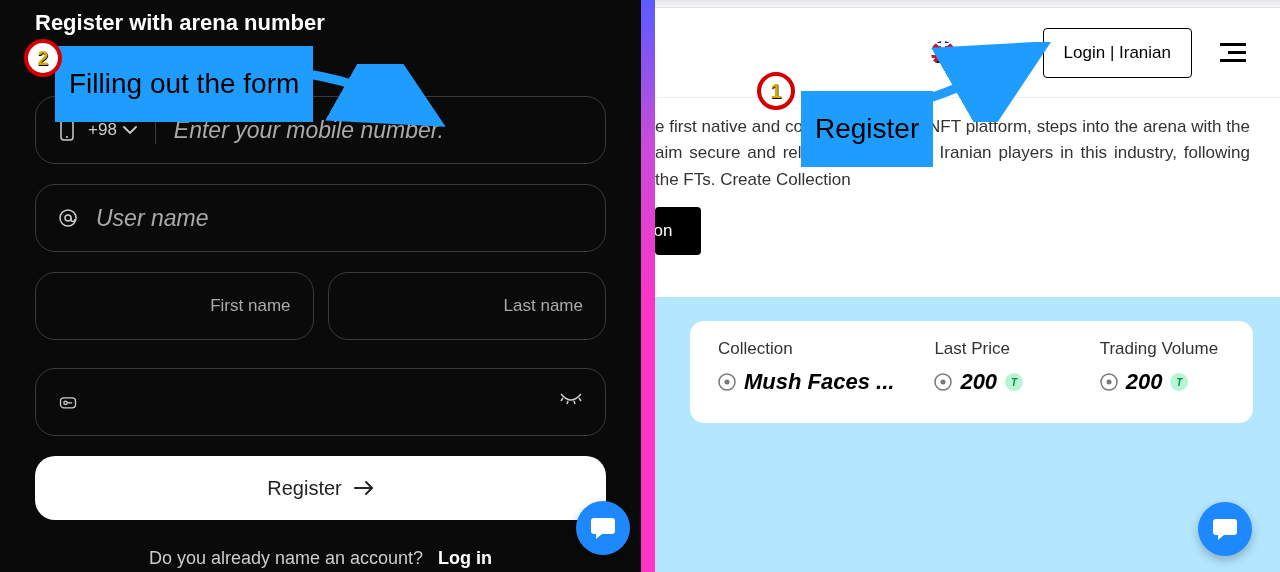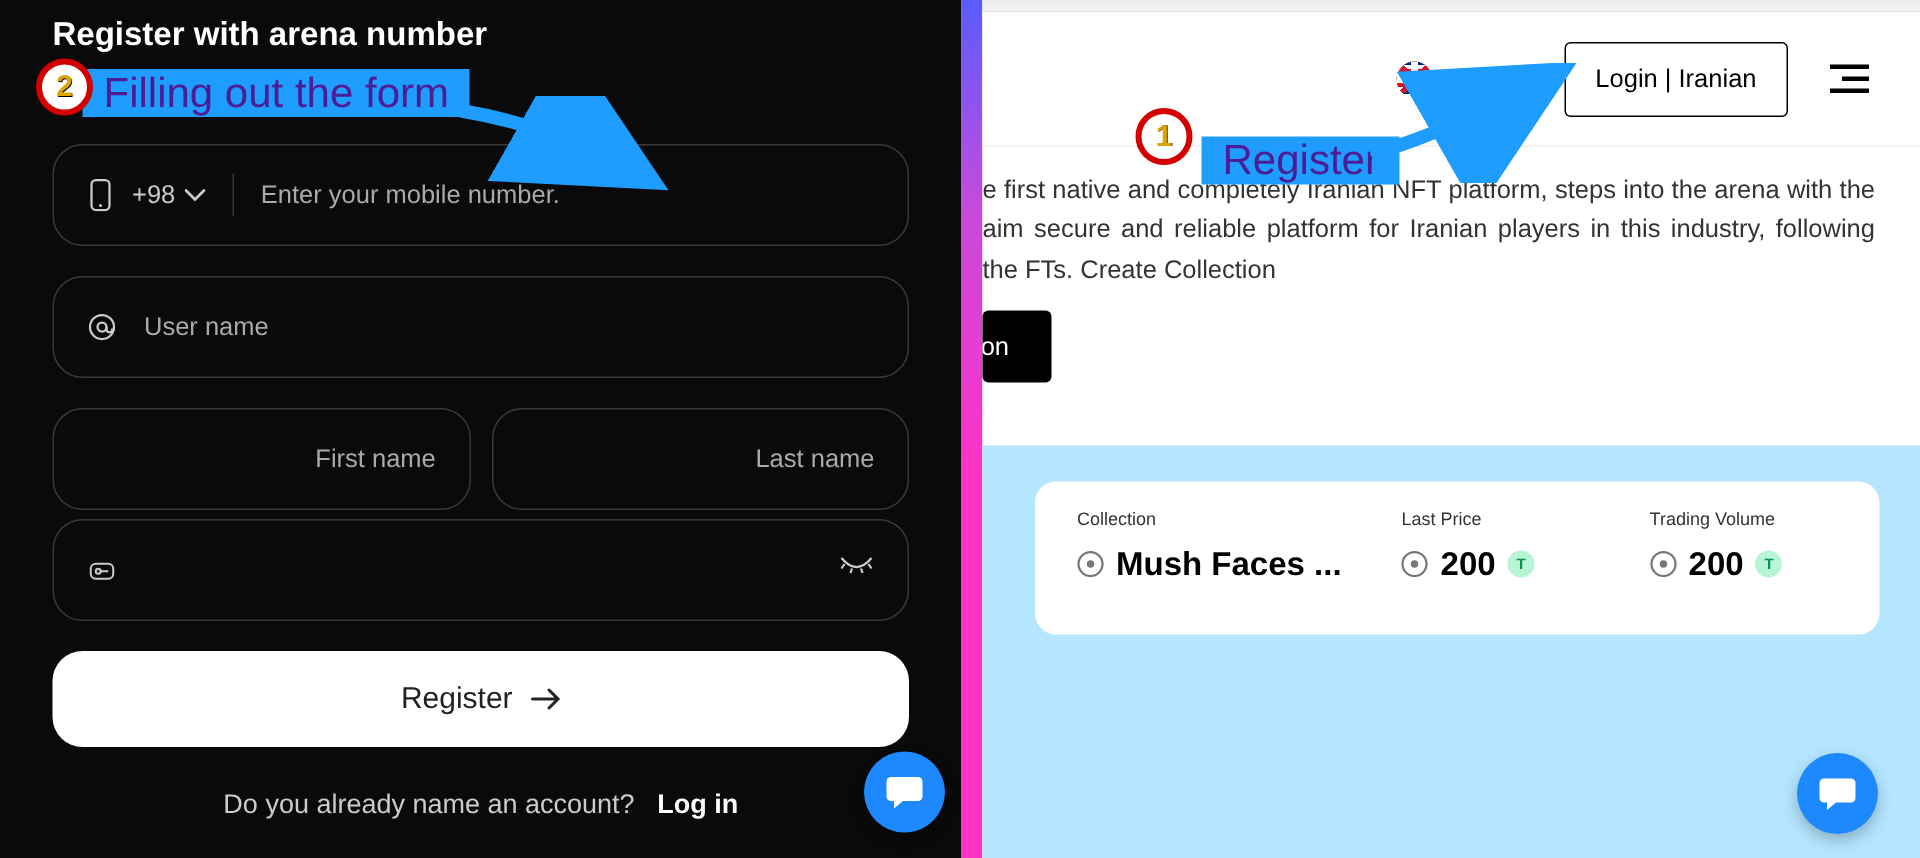--- a/index.html
+++ b/index.html
@@ -44,39 +44,40 @@
     align-items: center;
     padding: 0 22px;
     color: #ccc;
     font-size: 17px;
   }
   .form-row input {
     background: transparent;
     border: none;
     outline: none;
     color: #8b5cf6;
-    font-size: 17px;
+    font-size: 23px;
     flex: 1;
+    font-style: italic;
   }
   .form-row input::placeholder { color: #aaa; }
   .phone-icon, .at-icon, .key-icon {
     width: 20px; height: 20px;
     flex-shrink: 0;
     display: inline-flex;
     align-items: center; justify-content: center;
   }
   .dialcode {
     display: inline-flex;
     align-items: center;
     gap: 6px;
     cursor: pointer;
     margin-left: 10px;
   }
   .vline { width: 1px; height: 28px; background: #3a3a3a; margin: 0 18px; }
-  .name-row { display: flex; gap: 14px; margin-bottom: 6px; justify-content: flex-end; }
+  .name-row { display: flex; gap: 14px; margin-bottom: 28px; justify-content: flex-end; }
   .name-field {
     flex: 1;
     border: 1px solid #3a3a3a;
     border-radius: 20px;
     height: 68px;
     display: flex;
     align-items: center;
     justify-content: flex-end;
     padding: 0 22px;
     color: #aaa;
@@ -103,24 +104,24 @@
     cursor: pointer;
     margin-top: 4px;
   }
   .already { text-align: center; margin-top: 28px; font-size: 18px; color: #ccc; }
   .already .login { color: #fff; font-weight: 700; margin-left: 10px; cursor: pointer; }
 
   
   .callout {
     position: absolute;
     background: #1e9dff;
-    color: #4c1d95;
+    color: #000000;
     font-size: 28px;
     font-weight: 500;
-    padding: 0 14px;
+    padding: 22px 14px;
     border-radius: 0;
     display: inline-flex;
     align-items: center;
   }
   .callout-2 { left: 55px; top: 46px; }
   .callout-1 { left: 801px; top: 91px; }
   .num-badge {
     position: absolute;
     width: 38px; height: 38px;
     border-radius: 50%;
@@ -234,22 +235,22 @@
     width: 563px;
     height: 102px;
     background: #fff;
     border-radius: 14px;
     display: flex;
     padding: 18px 28px;
     gap: 40px;
     align-items: flex-start;
   }
   .col { flex: 1; }
-  .col .label { font-size: 12px; color: #333; font-weight: 500; margin-bottom: 10px; }
-  .col .value { font-size: 22px; font-weight: 700; color: #000; display: flex; align-items: center; gap: 8px; white-space: nowrap; }
+  .col .label { font-size: 17px; color: #333; font-weight: 500; margin-bottom: 10px; }
+  .col .value { font-size: 22px; font-weight: 700; color: #000; display: flex; align-items: center; gap: 8px; white-space: nowrap; font-style: italic; }
   .bullet {
     width: 18px; height: 18px; flex-shrink:0;
     display:inline-block;
   }
   .bullet svg { display:block; }
   .token-badge {
     width: 18px; height: 18px; border-radius: 50%;
     background: #b7f5d5;
     display: inline-flex; align-items: center; justify-content: center;
     font-size: 10px; font-weight: 700; color: #0a8f4e;

